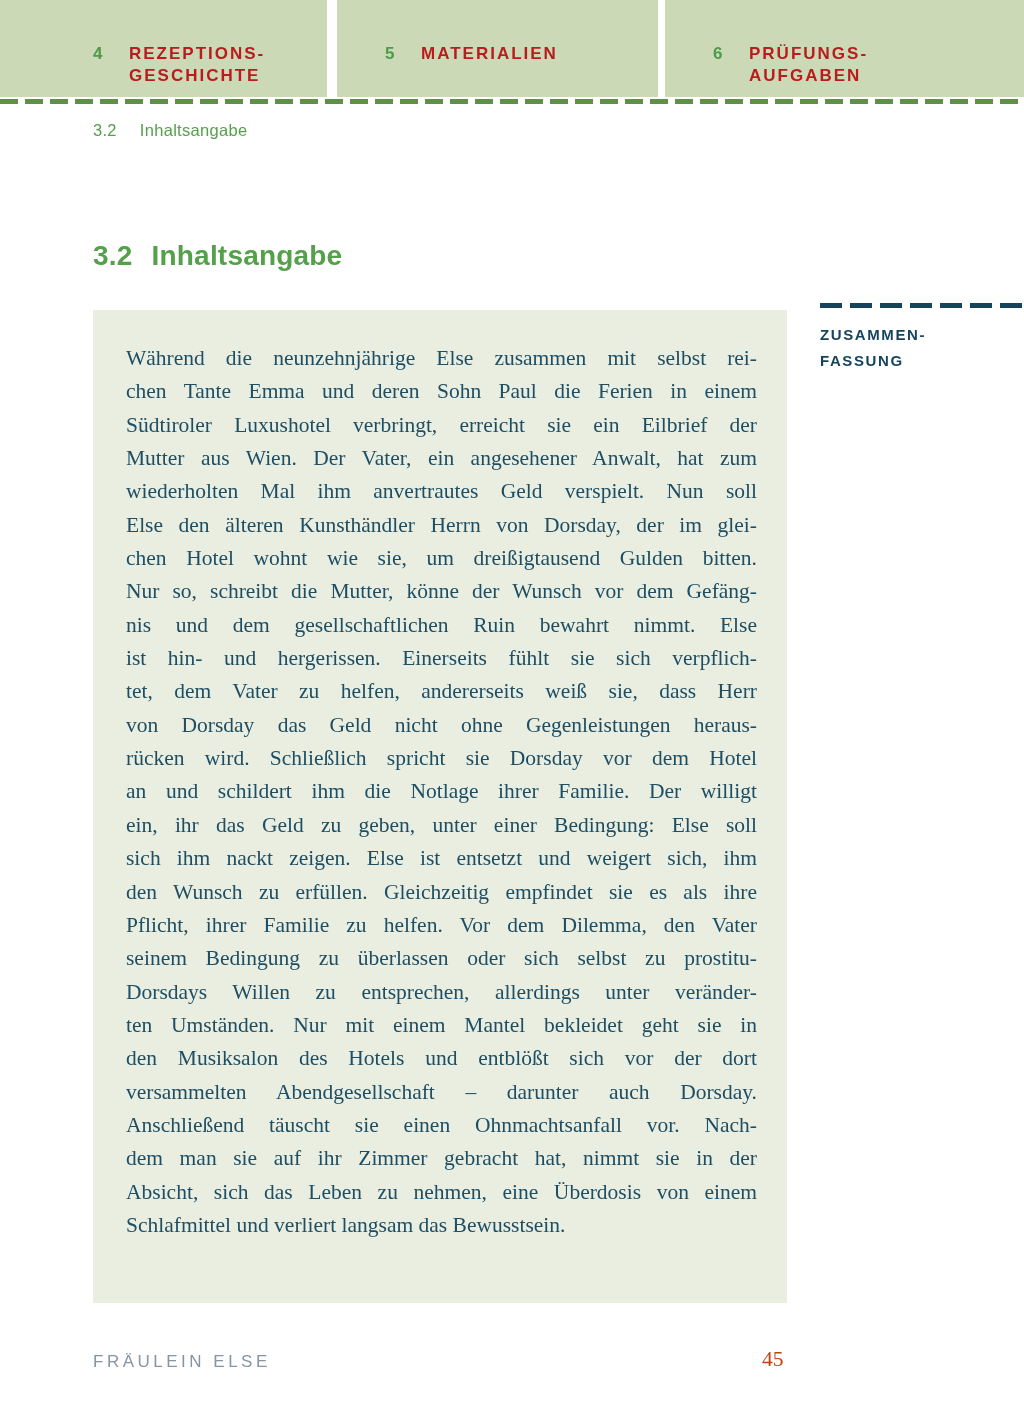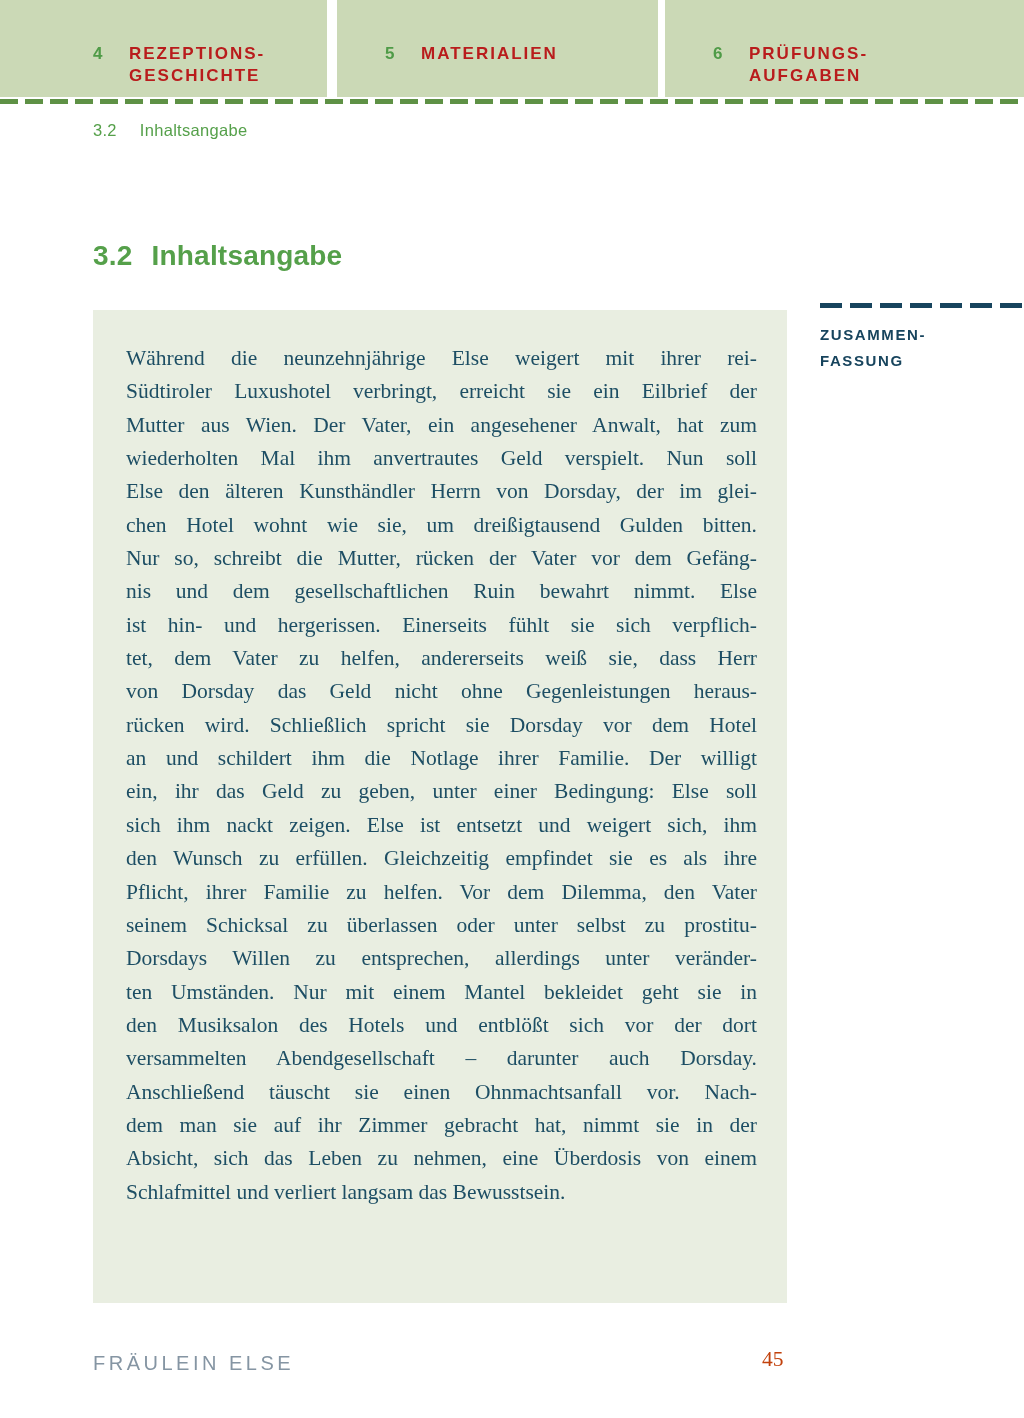--- a/index.html
+++ b/index.html
@@ -88,21 +88,21 @@
   .margin-note {
     position: absolute; top: 322px; left: 820px;
     color: #17445d; font-weight: bold; font-size: 15px;
     letter-spacing: 1.6px; line-height: 26px;
   }
   .margin-note span { display: block; }
 
   
   .footer-title {
     position: absolute; top: 1352px; left: 93px;
-    color: #8595a3; font-size: 20px; letter-spacing: 3.5px;
+    color: #8595a3; font-size: 17px; letter-spacing: 3.5px;
   }
   .footer-page {
     position: absolute; top: 1347px; left: 762px;
     color: #c2410c; font-family: "Liberation Serif", serif; font-size: 21.5px;
   }
 </style>
 </head>
 <body>
 
 <div class="nav-row">
@@ -133,38 +133,39 @@
 
 <div class="breadcrumb">
   <span class="bc-num">3.2</span><span class="bc-label">Inhaltsangabe</span>
 </div>
 
 <div class="heading">
   <span class="h-num">3.2</span><span class="h-title">Inhaltsangabe</span>
 </div>
 
 <div class="summary-box">
-    <div class="tline">Während die neunzehnjährige Else weigert mit ihrer rei-</div>
+    <div class="tline">Während die neunzehnjährige Else zusammen mit selbst rei-</div>
+    <div class="tline">chen Tante Emma und deren Sohn Paul die Ferien in einem</div>
     <div class="tline">Südtiroler Luxushotel verbringt, erreicht sie ein Eilbrief der</div>
     <div class="tline">Mutter aus Wien. Der Vater, ein angesehener Anwalt, hat zum</div>
     <div class="tline">wiederholten Mal ihm anvertrautes Geld verspielt. Nun soll</div>
     <div class="tline">Else den älteren Kunsthändler Herrn von Dorsday, der im glei-</div>
     <div class="tline">chen Hotel wohnt wie sie, um dreißigtausend Gulden bitten.</div>
-    <div class="tline">Nur so, schreibt die Mutter, rücken der Vater vor dem Gefäng-</div>
+    <div class="tline">Nur so, schreibt die Mutter, könne der Wunsch vor dem Gefäng-</div>
     <div class="tline">nis und dem gesellschaftlichen Ruin bewahrt nimmt. Else</div>
     <div class="tline">ist hin- und hergerissen. Einerseits fühlt sie sich verpflich-</div>
     <div class="tline">tet, dem Vater zu helfen, andererseits weiß sie, dass Herr</div>
     <div class="tline">von Dorsday das Geld nicht ohne Gegenleistungen heraus-</div>
     <div class="tline">rücken wird. Schließlich spricht sie Dorsday vor dem Hotel</div>
     <div class="tline">an und schildert ihm die Notlage ihrer Familie. Der willigt</div>
     <div class="tline">ein, ihr das Geld zu geben, unter einer Bedingung: Else soll</div>
     <div class="tline">sich ihm nackt zeigen. Else ist entsetzt und weigert sich, ihm</div>
     <div class="tline">den Wunsch zu erfüllen. Gleichzeitig empfindet sie es als ihre</div>
     <div class="tline">Pflicht, ihrer Familie zu helfen. Vor dem Dilemma, den Vater</div>
-    <div class="tline">seinem Schicksal zu überlassen oder unter selbst zu prostitu-</div>
+    <div class="tline">seinem Bedingung zu überlassen oder sich selbst zu prostitu-</div>
     <div class="tline">Dorsdays Willen zu entsprechen, allerdings unter veränder-</div>
     <div class="tline">ten Umständen. Nur mit einem Mantel bekleidet geht sie in</div>
     <div class="tline">den Musiksalon des Hotels und entblößt sich vor der dort</div>
     <div class="tline">versammelten Abendgesellschaft – darunter auch Dorsday.</div>
     <div class="tline">Anschließend täuscht sie einen Ohnmachtsanfall vor. Nach-</div>
     <div class="tline">dem man sie auf ihr Zimmer gebracht hat, nimmt sie in der</div>
     <div class="tline">Absicht, sich das Leben zu nehmen, eine Überdosis von einem</div>
     <div class="tline">Schlafmittel und verliert langsam das Bewusstsein.</div>
   </div>
 

